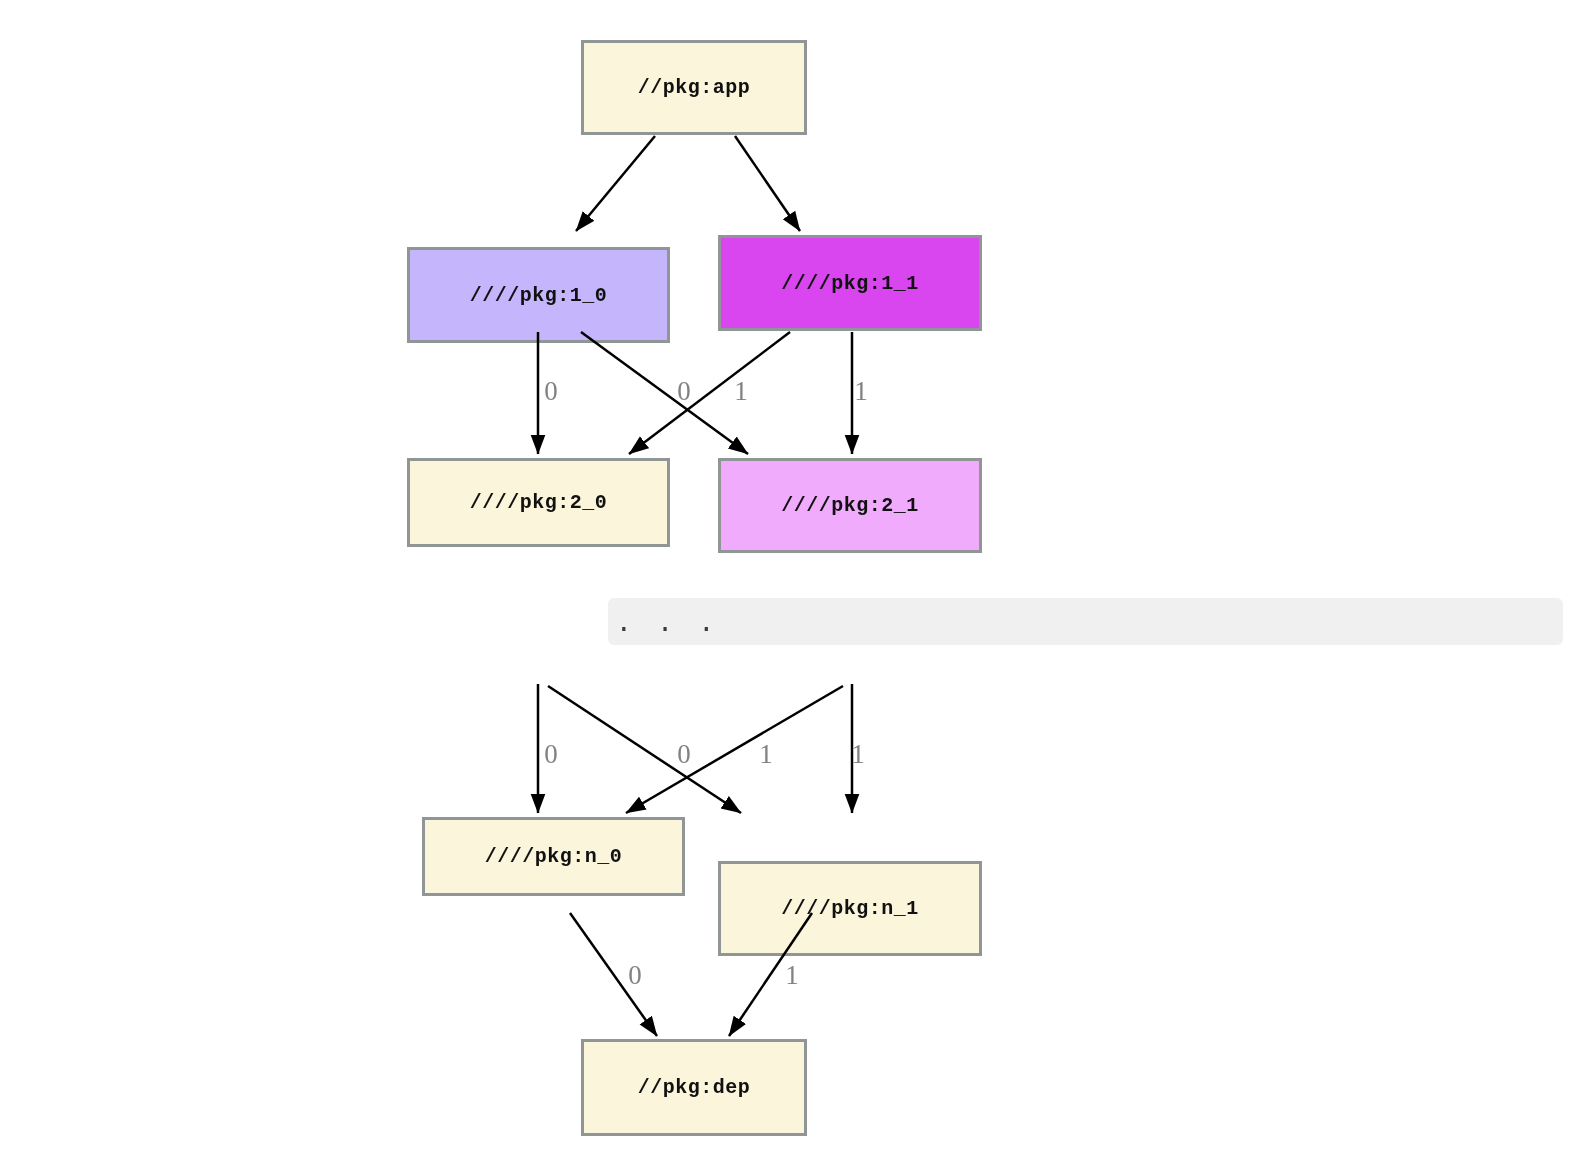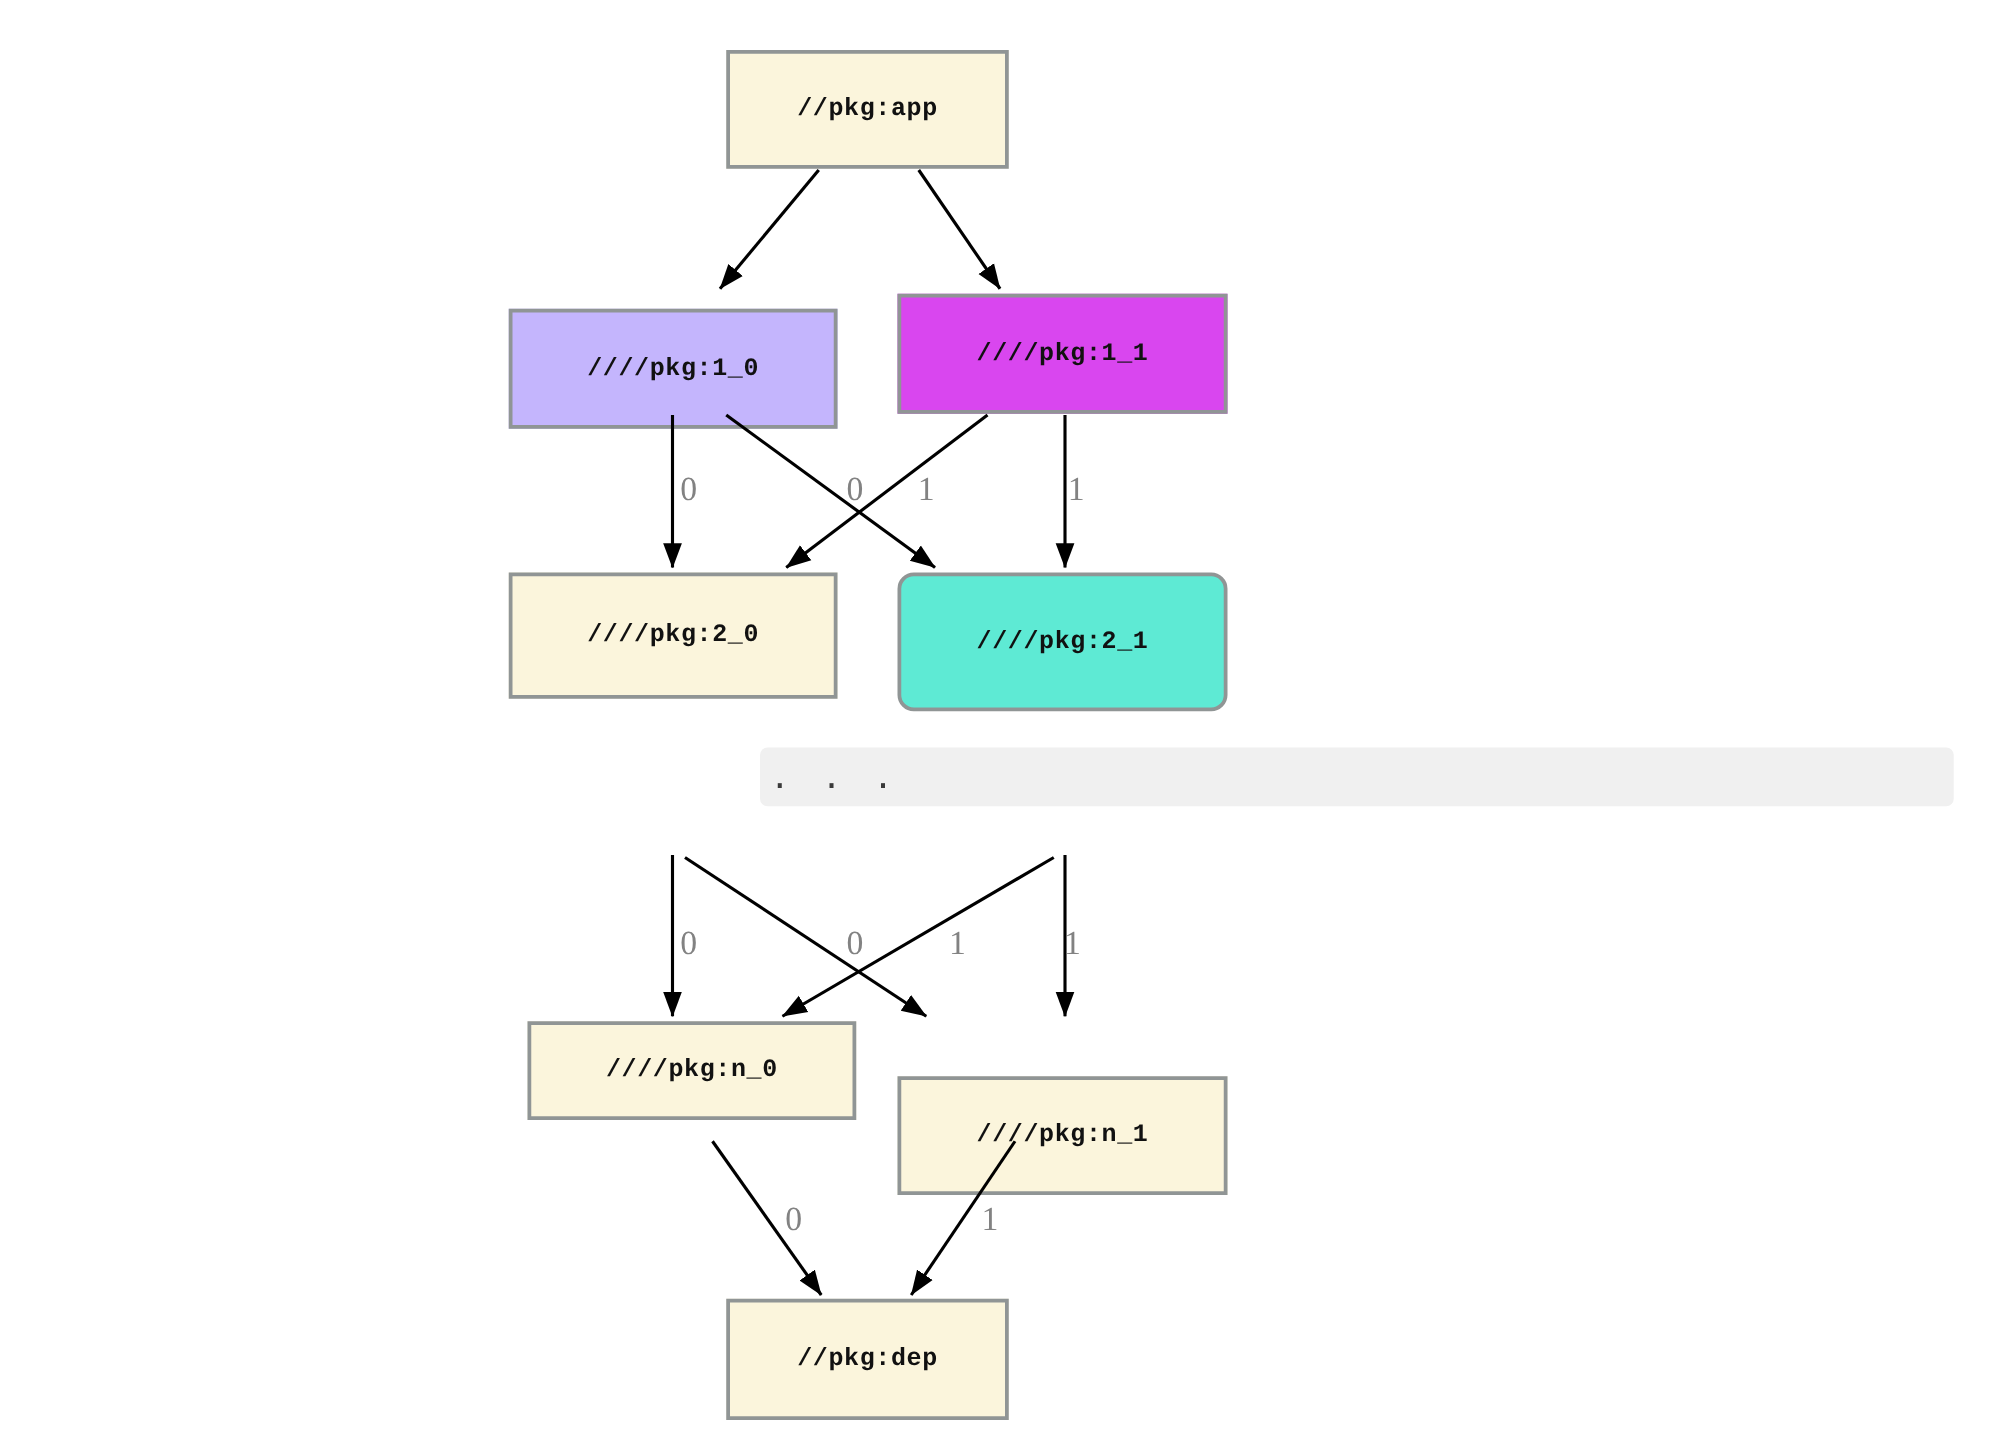--- a/index.html
+++ b/index.html
@@ -57,22 +57,22 @@
 </style>
 </head>
 <body>
 
 <div id="canvas">
 
   <div id="nodes-layer">
       <div class="node" style="left: 581px; top: 40px; width: 226px; height: 95px; background: rgb(251, 245, 220); border-color: rgb(144, 149, 149); color: rgb(17, 17, 17);">//pkg:app</div>
       <div class="node" style="left: 407px; top: 235px; width: 263px; height: 96px; background: #c4b5fd; border-color: rgb(144, 149, 149); color: rgb(17, 17, 17); margin-top: 12px;">////pkg:1_0</div>
       <div class="node" style="left: 718px; top: 235px; width: 264px; height: 96px; background: #d946ef; border-color: rgb(144, 149, 149); color: rgb(17, 17, 17);">////pkg:1_1</div>
-      <div class="node" style="left: 407px; top: 458px; width: 263px; height: 101px; background: rgb(251, 245, 220); border-color: rgb(144, 149, 149); color: rgb(17, 17, 17);">////pkg:2_0</div>
-      <div class="node" style="left: 718px; top: 458px; width: 264px; height: 111px; background: #5eead4; border-color: rgb(144, 149, 149); color: rgb(17, 17, 17); border-radius: 13px;">////pkg:2_1</div>
+      <div class="node" style="left: 407px; top: 458px; width: 263px; height: 89px; background: rgb(251, 245, 220); border-color: rgb(144, 149, 149); color: rgb(17, 17, 17);">////pkg:2_0</div>
+      <div class="node" style="left: 718px; top: 458px; width: 264px; height: 95px; background: #f0abfc; border-color: rgb(144, 149, 149); color: rgb(17, 17, 17);">////pkg:2_1</div>
       <div class="node" style="left: 422px; top: 817px; width: 263px; height: 79px; background: rgb(251, 245, 220); border-color: rgb(144, 149, 149); color: rgb(17, 17, 17);">////pkg:n_0</div>
       <div class="node" style="left: 718px; top: 817px; width: 264px; height: 95px; background: rgb(251, 245, 220); border-color: rgb(144, 149, 149); color: rgb(17, 17, 17); margin-top: 44px;">////pkg:n_1</div>
       <div class="node" style="left: 581px; top: 1039px; width: 226px; height: 97px; background: rgb(251, 245, 220); border-color: rgb(144, 149, 149); color: rgb(17, 17, 17);">//pkg:dep</div>
     </div>
 
   <svg id="edge-layer" xmlns="http://www.w3.org/2000/svg" width="1592" height="1162" viewBox="0 0 1592 1162">
     <defs>
       <marker id="arrowhead" markerUnits="userSpaceOnUse" markerWidth="22" markerHeight="17" refX="19.5" refY="8" orient="auto">
         <path d="M0,0.5 L20,8 L0,15.5 Z" fill="#000000"></path>
       </marker>

